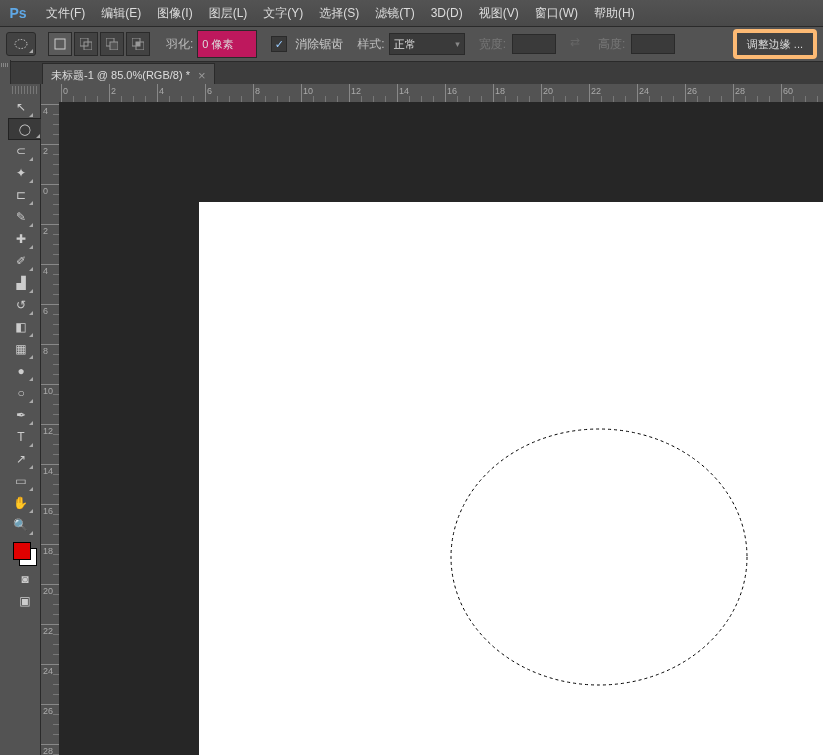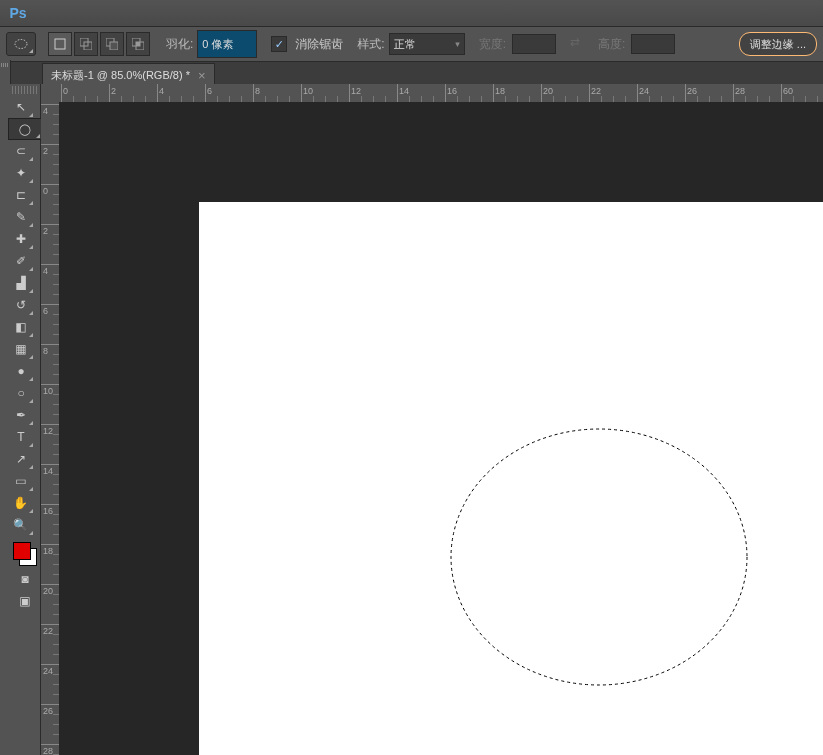--- a/index.html
+++ b/index.html
@@ -6,28 +6,28 @@
 .menubar{height:26px;background:linear-gradient(#535353,#494949);display:flex;align-items:center;border-bottom:1px solid #2a2a2a}
 .ps-logo{width:24px;height:18px;margin:0 8px 0 6px;display:flex;align-items:center;justify-content:center;color:#5fa8e6;font-weight:bold;font-size:14px;font-family:Arial}
 .menu-item{padding:0 8px;height:26px;line-height:26px;cursor:default;color:#ddd}
 .optbar{height:34px;background:#535353;border-bottom:1px solid #2a2a2a;display:flex;align-items:center;padding:0 6px;gap:4px}
 .tool-icon-box{width:28px;height:22px;background:#424242;border:1px solid #2a2a2a;border-radius:3px;display:flex;align-items:center;justify-content:center;position:relative}
 .tool-icon-box .tri{position:absolute;right:2px;bottom:2px;width:0;height:0;border-left:4px solid transparent;border-bottom:4px solid #aaa}
 .mode-group{display:flex;margin-left:8px}
 .mode-btn{width:22px;height:22px;background:#424242;border:1px solid #2a2a2a;display:flex;align-items:center;justify-content:center;margin-right:2px}
 .mode-btn.active{background:#5a5a5a}
 .lbl{color:#bbb;margin-left:10px}
-.inp{width:50px;height:18px;background:#0c4a6e;border:1px solid #2a2a2a;color:#ddd;font-size:11px;padding:4px 4px}
+.inp{width:50px;height:18px;background:#be185d;border:1px solid #2a2a2a;color:#ddd;font-size:11px;padding:4px 4px}
 .chk{width:14px;height:14px;background:#3a3a3a;border:1px solid #2a2a2a;display:inline-flex;align-items:center;justify-content:center;color:#9cf;font-size:11px;margin-left:10px}
 .sel{width:66px;height:20px;background:#3a3a3a;border:1px solid #2a2a2a;color:#ddd;font-size:11px;padding:0 4px;display:flex;align-items:center;justify-content:space-between}
 .sel .arr{font-size:9px;color:#888}
 .dim-lbl{color:#777;margin-left:10px}
 .dim-box{width:42px;height:18px;background:#3a3a3a;border:1px solid #2a2a2a;margin-left:2px}
 .swap-ic{width:18px;height:18px;color:#666;margin-left:6px;text-align:center}
-.edge-btn{margin-left:auto;height:22px;padding:0 10px;background:#424242;border:1px solid #fdba74;border-radius:11px;color:#ddd;font-size:11px;display:flex;align-items:center}
+.edge-btn{margin-left:auto;height:22px;padding:0 10px;background:#424242;border:4px solid #fdba74;border-radius:4px;color:#ddd;font-size:11px;display:flex;align-items:center}
 .tabbar{height:24px;background:#3c3c3c;border-bottom:1px solid #2a2a2a;display:flex;align-items:flex-end;padding-left:42px}
 .thin-strip{position:absolute;left:0;top:60px;width:10px;height:695px;background:#535353;border-right:1px solid #2a2a2a}
 .thin-strip .dots{width:8px;height:4px;margin:3px auto;background:repeating-linear-gradient(90deg,#888 0 1px,transparent 1px 2px)}
 .doc-tab{height:22px;background:#535353;border:1px solid #2a2a2a;border-bottom:none;padding:0 8px;display:flex;align-items:center;color:#ddd;font-size:11px}
 .doc-tab .x{margin-left:8px;color:#999;font-size:13px}
 .workspace{position:absolute;left:10px;top:84px;right:0;bottom:0;display:flex}
 .toolbar{width:30px;background:#535353;border-right:1px solid #2a2a2a;display:flex;flex-direction:column;align-items:center;padding-top:2px}
 .tb-grip{width:26px;height:8px;background:repeating-linear-gradient(90deg,#777 0 1px,transparent 1px 3px);margin-bottom:2px}
 .tb-btn{width:26px;height:22px;display:flex;align-items:center;justify-content:center;color:#ccc;position:relative;margin-bottom:0}
 .tb-btn.sel{background:#3a3a3a;border:1px solid #222;width:24px;height:20px}
@@ -49,20 +49,33 @@
 .canvas-area{position:absolute;left:18px;top:18px;right:0;bottom:0;background:#262626;overflow:hidden}
 .canvas{position:absolute;left:140px;top:100px;width:700px;height:600px;background:#fff}
 .sel-ellipse{position:absolute;left:250px;top:225px;width:300px;height:260px}
 .sel-ellipse svg{width:100%;height:100%;overflow:visible}
 </style>
 </head>
 <body>
 
 <div class="menubar">
   <div class="ps-logo">Ps</div>
+  <div id="menu-items" style="display: flex;">
+      <div class="menu-item">文件(F)</div>
+      <div class="menu-item">编辑(E)</div>
+      <div class="menu-item">图像(I)</div>
+      <div class="menu-item">图层(L)</div>
+      <div class="menu-item">文字(Y)</div>
+      <div class="menu-item">选择(S)</div>
+      <div class="menu-item">滤镜(T)</div>
+      <div class="menu-item">3D(D)</div>
+      <div class="menu-item">视图(V)</div>
+      <div class="menu-item">窗口(W)</div>
+      <div class="menu-item">帮助(H)</div>
+    </div>
 </div>
 
 <div class="optbar">
   <div class="tool-icon-box">
     <svg width="14" height="12">
         <ellipse cx="7" cy="6" rx="6" ry="4.5" fill="none" stroke="#ccc" stroke-dasharray="1.5,1.5"></ellipse>
       </svg>
     <div class="tri"></div>
   </div>
   <div class="mode-group">

